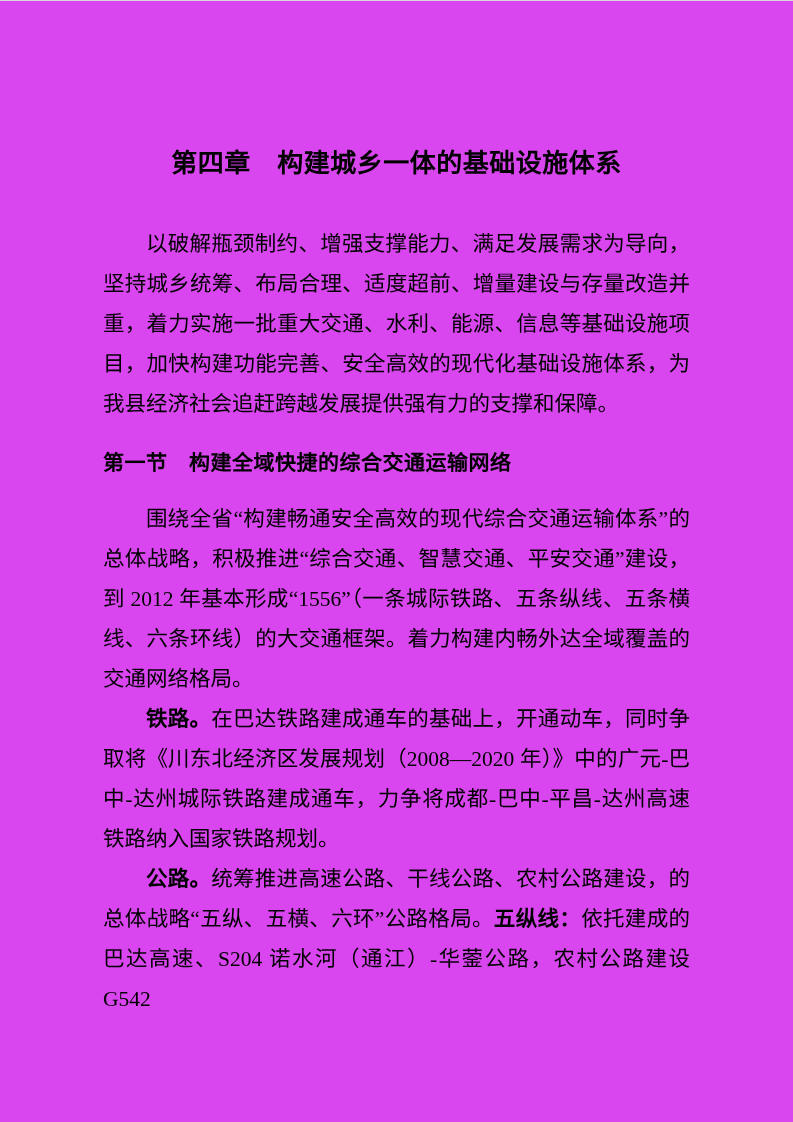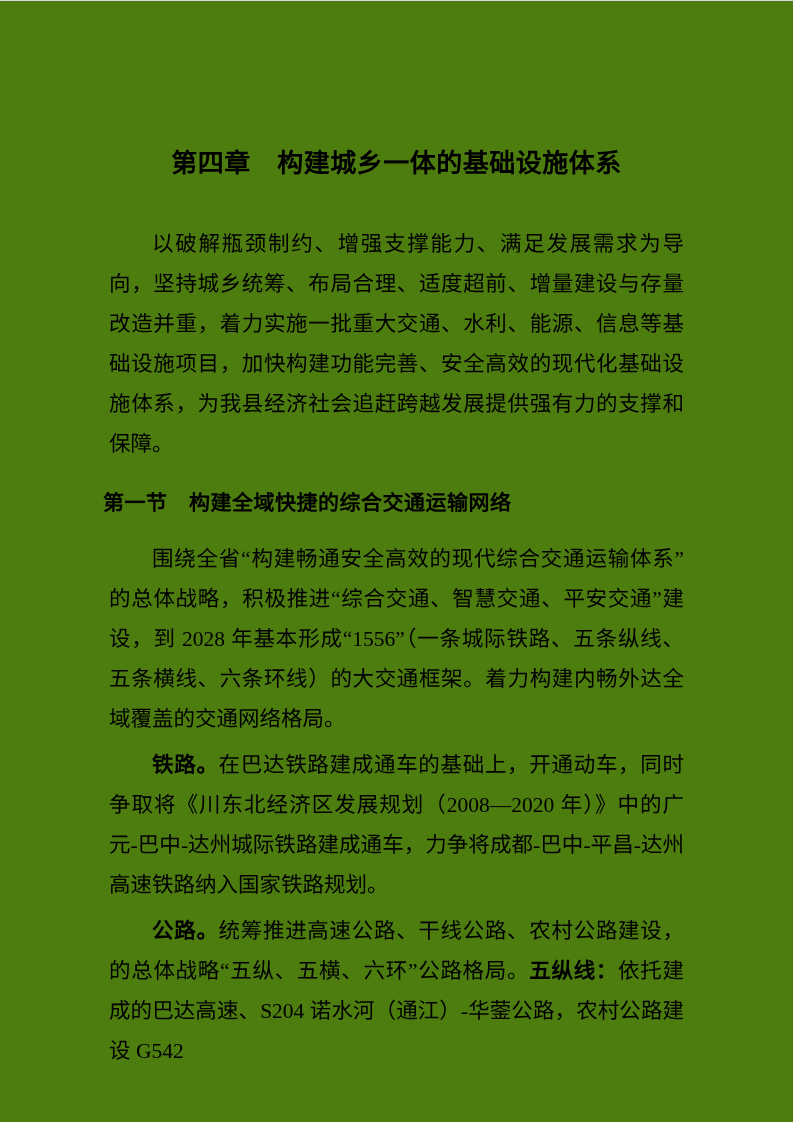--- a/index.html
+++ b/index.html
@@ -4,39 +4,39 @@
 <style>
   html, body {
     margin: 0;
     padding: 0;
     background: #ffffff;
   }
   .page {
     position: relative;
     width: 793px;
     height: 1122px;
-    background: #4d7c0f;
+    background: #d946ef;
     box-sizing: border-box;
     border-top: 1px solid #d9d9d9;
     padding: 0 103px 0 103px;
     overflow: hidden;
     color: #000000;
     font-family: "Liberation Serif", serif;
   }
   .doc-title {
     margin: 145px 0 0 0;
     font-family: "Liberation Sans", sans-serif;
     font-weight: 700;
     font-size: 26px;
     line-height: 34px;
     text-align: center;
     letter-spacing: 0.5px;
   }
   .body-para {
-    margin: 6px;
+    margin: 0;
     font-size: 21.5px;
     line-height: 40px;
     text-align: justify;
     text-align-last: left;
     text-justify: inter-ideograph;
     text-indent: 2em;
   }
   .intro-para {
     margin-top: 44px;
   }
@@ -61,19 +61,19 @@
 <body>
 
 <div class="page">
 
   <h1 class="doc-title">第四章　构建城乡一体的基础设施体系</h1>
 
   <p class="body-para intro-para">以破解瓶颈制约、增强支撑能力、满足发展需求为导向，坚持城乡统筹、布局合理、适度超前、增量建设与存量改造并重，着力实施一批重大交通、水利、能源、信息等基础设施项目，加快构建功能完善、安全高效的现代化基础设施体系，为我县经济社会追赶跨越发展提供强有力的支撑和保障。</p>
 
   <h2 class="section-title">第一节　构建全域快捷的综合交通运输网络</h2>
 
-  <p class="body-para overview-para">围绕全省“构建畅通安全高效的现代综合交通运输体系”的总体战略，积极推进“综合交通、智慧交通、平安交通”建设，到 2028 年基本形成“1556”（一条城际铁路、五条纵线、五条横线、六条环线）的大交通框架。着力构建内畅外达全域覆盖的交通网络格局。</p>
+  <p class="body-para overview-para">围绕全省“构建畅通安全高效的现代综合交通运输体系”的总体战略，积极推进“综合交通、智慧交通、平安交通”建设，到 2012 年基本形成“1556”（一条城际铁路、五条纵线、五条横线、六条环线）的大交通框架。着力构建内畅外达全域覆盖的交通网络格局。</p>
 
   <p class="body-para"><span class="lead">铁路。</span><span>在巴达铁路建成通车的基础上，开通动车，同时争取将《川东北经济区发展规划（2008—2020 年）》中的广元-巴中-达州城际铁路建成通车，力争将成都-巴中-平昌-达州高速铁路纳入国家铁路规划。</span></p>
 
   <p class="body-para"><span class="lead">公路。</span><span>统筹推进高速公路、干线公路、农村公路建设，的总体战略“五纵、五横、六环”公路格局。</span><span class="lead">五纵线：</span><span>依托建成的巴达高速、S204 诺水河（通江）-华蓥公路，农村公路建设 G542</span></p>
 
 </div>
 
 </body></html>

